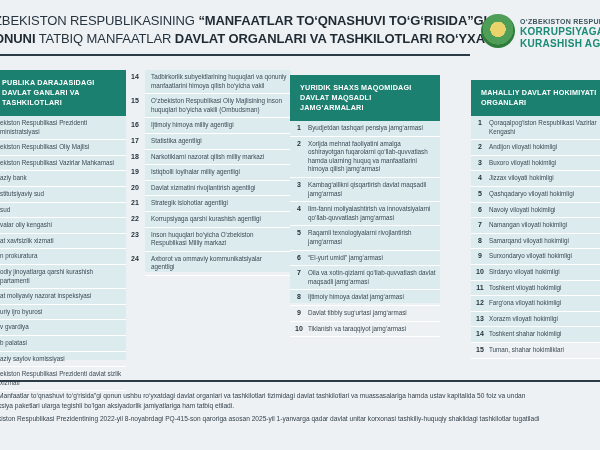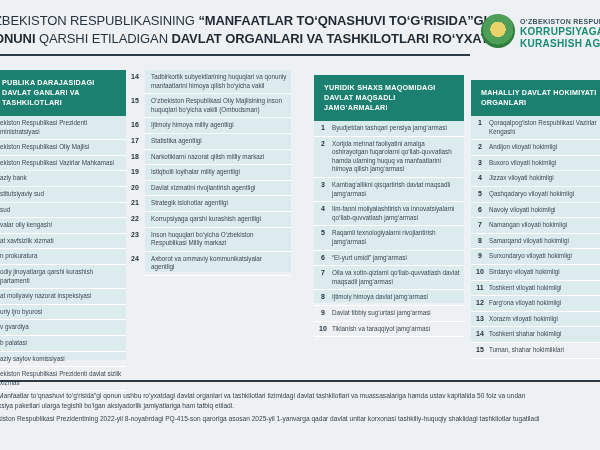--- a/index.html
+++ b/index.html
@@ -44,39 +44,39 @@
     width:18px; flex:0 0 18px; font-weight:700; font-size:7px; color:#24333d; text-align:center;
   }
   .rowtext { flex:1; }
 
   
   #col1 { left:-8px; top:70px; width:134px; height:290px; }
   #col1 .row { padding-left:8px; }
   
   #col2 { left:145px; top:70px; width:146px; height:202px; }
   
-  #col3 { left:314px; top:75px; width:150px; height:228px; }
+  #col3 { left:290px; top:75px; width:150px; height:228px; }
   
   #col4 { left:471px; top:80px; width:140px; height:262px; }
 
   .footer-rule {
     position:absolute; left:0; top:380px; width:600px; height:2px; background:#2b3a45;
   }
   .footer {
     position:absolute; left:-2px; top:391px; width:620px;
     font-size:6.6px; line-height:10px; color:#36444e; white-space:nowrap;
   }
   .footer p { margin:0 0 3px 0; }
 </style>
 </head>
 <body>
 
 <div class="title">
   <div><span class="light">ZBEKISTON RESPUBLIKASINING </span><b>“MANFAATLAR TO‘QNASHUVI TO‘G‘RISIDA”GI</b></div>
-  <div><b>ONUNI</b><span class="light"> QARSHI ETILADIGAN </span><b>DAVLAT ORGANLARI VA TASHKILOTLARI RO‘YXATI</b></div>
+  <div><b>ONUNI</b><span class="light"> TATBIQ MANFAATLAR </span><b>DAVLAT ORGANLARI VA TASHKILOTLARI RO‘YXATI</b></div>
 </div>
 <div class="title-rule"></div>
 
 <div class="logo"></div>
 <div class="org">
   <div class="l1">O‘ZBEKISTON RESPUBLIKASI</div>
   <div class="l2">KORRUPSIYAGA QARSHI</div>
   <div class="l3">KURASHISH AGENTLIGI</div>
 </div>
 

